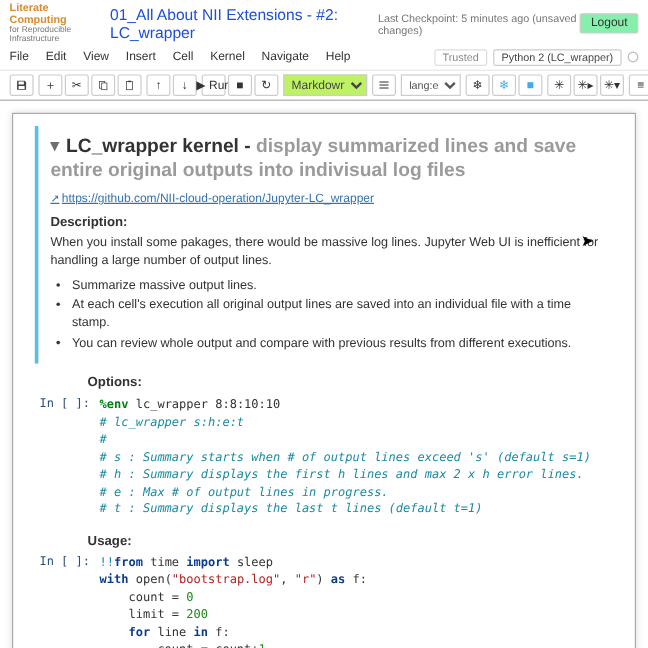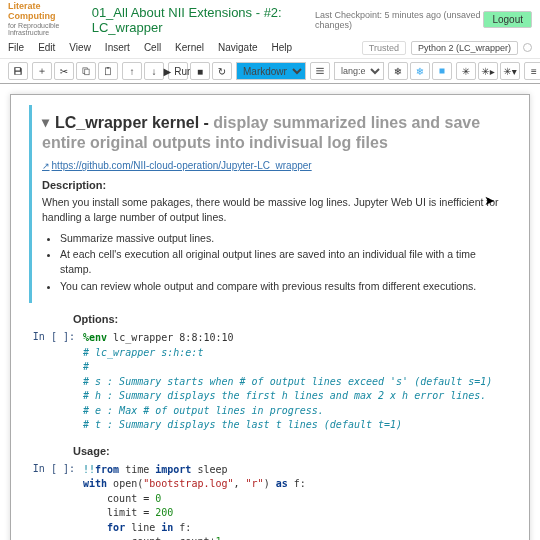--- a/index.html
+++ b/index.html
@@ -1,34 +1,34 @@
 <!DOCTYPE html>
 <html><head>
   <meta charset="utf-8">
   <style>
     * { box-sizing: border-box; margin: 0; padding: 0; }
     html, body { width: 540px; height: 540px; font-family: "Helvetica Neue", Helvetica, Arial, sans-serif; font-size: 11px; background: #fff; color: #333; overflow: hidden; }
     .header { display: flex; align-items: center; padding: 2px 8px 0 8px; }
     .logo-col { display: flex; flex-direction: column; font-size: 7px; color: #777; line-height: 1.1; margin-right: 6px; }
     .logo-col .top { color: #D98C2B; font-weight: 600; font-size: 9px; }
-    .title { font-size: 13px; color: #15803d; }
+    .title { font-size: 13px; color: #1d4ed8; }
     .checkpoint { font-size: 9px; color: #777; margin-left: 6px; }
     .logout { margin-left: auto; border: 1px solid #ccc; border-radius: 2px; padding: 2px 8px; font-size: 10px; background: #86efac; color: #333; }
     .menubar { display: flex; align-items: center; border-bottom: 1px solid #e7e7e7; padding: 2px 8px; height: 22px; }
     .menubar .menu { margin-right: 14px; font-size: 10px; color: #333; }
     .menubar .right { margin-left: auto; display: flex; align-items: center; gap: 5px; }
     .trusted { font-size: 9px; color: #888; border: 1px solid #ddd; border-radius: 2px; padding: 1px 6px; }
     .kernel-box { font-size: 9px; color: #444; border: 1px solid #ccc; border-radius: 2px; padding: 1px 6px; }
     .indicator { width: 9px; height: 9px; border: 1px solid #bbb; border-radius: 50%; }
     .toolbar { display: flex; align-items: center; gap: 2px; padding: 3px 8px; border-bottom: 1px solid #ababab; }
     .tbtn { border: 1px solid #ccc; background: #fff; color: #333; border-radius: 2px; height: 18px; min-width: 20px; display: inline-flex; align-items: center; justify-content: center; font-size: 10px; padding: 0 3px; }
     .tbtn svg { width: 10px; height: 10px; }
     .tsep { width: 4px; }
     .run-btn span { margin-left: 3px; }
-    .celltype { border: 1px solid #ccc; background: #0ea5e9; font-size: 10px; height: 18px; padding: 0 2px; width: 70px; color: #444; }
+    .celltype { border: 1px solid #ccc; background: #bef264; font-size: 10px; height: 18px; padding: 0 2px; width: 70px; color: #444; }
     .lang-sel { border: 1px solid #ccc; background: #fff; font-size: 9px; height: 18px; width: 50px; color: #555; padding: 0 2px; }
     .notebook { padding: 10px; overflow: hidden; }
     .paper { border: 1px solid #ababab; box-shadow: 0 0 6px rgba(0,0,0,.15); padding: 0 18px 60px 18px; min-height: 480px; }
     .md-cell { border-left: 3px solid #5bc0de; padding: 8px 8px 8px 10px; margin: 10px 0 8px 0; }
     .md-cell h3 { font-size: 16px; font-weight: 700; margin-bottom: 6px; line-height: 1.25; }
     .md-cell h3 .grey { color: #9a9a9a; }
     .md-cell h3 .caret { color: #6f6f6f; margin-right: 6px; font-size: 14px; display:inline-block; transform: translateY(-1px);}
     .md-cell a { color: #3572b0; font-size: 10px; text-decoration: underline; }
     .md-cell a::before { content: "↗"; margin-right: 2px; font-size: 9px; }
     .md-cell .desc-h { font-weight: 700; font-size: 11px; margin-top: 8px; }

